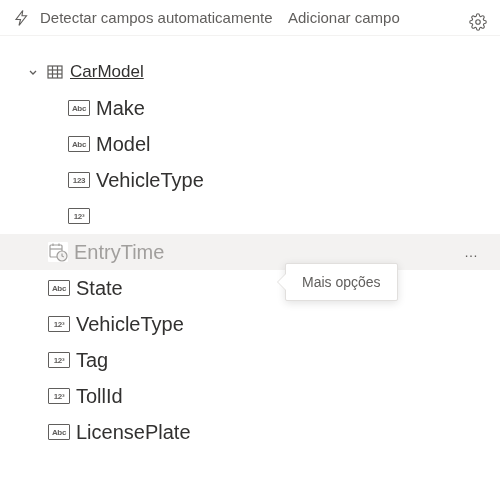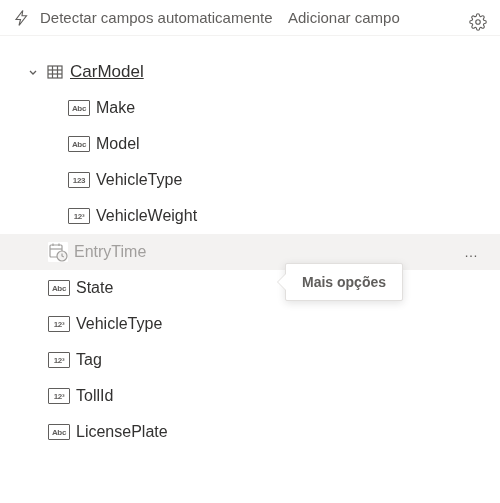--- a/index.html
+++ b/index.html
@@ -116,21 +116,21 @@
       color: #605e5c;
       background: #fff;
       letter-spacing: -0.3px;
     }
     .type-icon.datetime {
       border: none;
       width: 20px;
       height: 20px;
     }
     .field-label {
-      font-size: 16px;
+      font-size: 20px;
       color: #323130;
     }
     .root-label {
       font-size: 17px;
       color: #323130;
     }
     .more-button {
       margin-left: auto;
       margin-right: 12px;
       padding: 4px 8px;
@@ -143,21 +143,20 @@
       left: 285px;
       top: 263px;
       background: #fff;
       border: 1px solid #e1dfdd;
       box-shadow: 0 2px 8px rgba(0,0,0,0.12);
       padding: 10px 16px;
       font-size: 14px;
       color: #605e5c;
       border-radius: 2px;
       z-index: 10;
-      font-weight: bold;
     }
     .tooltip::before {
       content: "";
       position: absolute;
       left: -8px;
       top: 50%;
       transform: translateY(-50%);
       width: 0;
       height: 0;
       border-top: 8px solid transparent;
@@ -220,21 +219,20 @@
     <span class="field-label">Model</span>
   </div>
 
   <div class="tree-row child">
     <span class="type-icon">123</span>
     <span class="field-label">VehicleType</span>
   </div>
 
   <div class="tree-row child">
     <span class="type-icon">12³</span>
-    <span class="field-label">VehicleWeight</span>
   </div>
 
   <div class="tree-row child-flat selected">
     <span class="type-icon datetime">
       <svg width="20" height="20" viewBox="0 0 20 20" fill="none" stroke="#a19f9d" stroke-width="1.2">
         <rect x="2" y="3" width="12" height="12" rx="1"></rect>
         <line x1="2" y1="7" x2="14" y2="7"></line>
         <line x1="5" y1="1.5" x2="5" y2="4"></line>
         <line x1="11" y1="1.5" x2="11" y2="4"></line>
         <circle cx="14" cy="14" r="5" fill="#f3f2f1"></circle>

